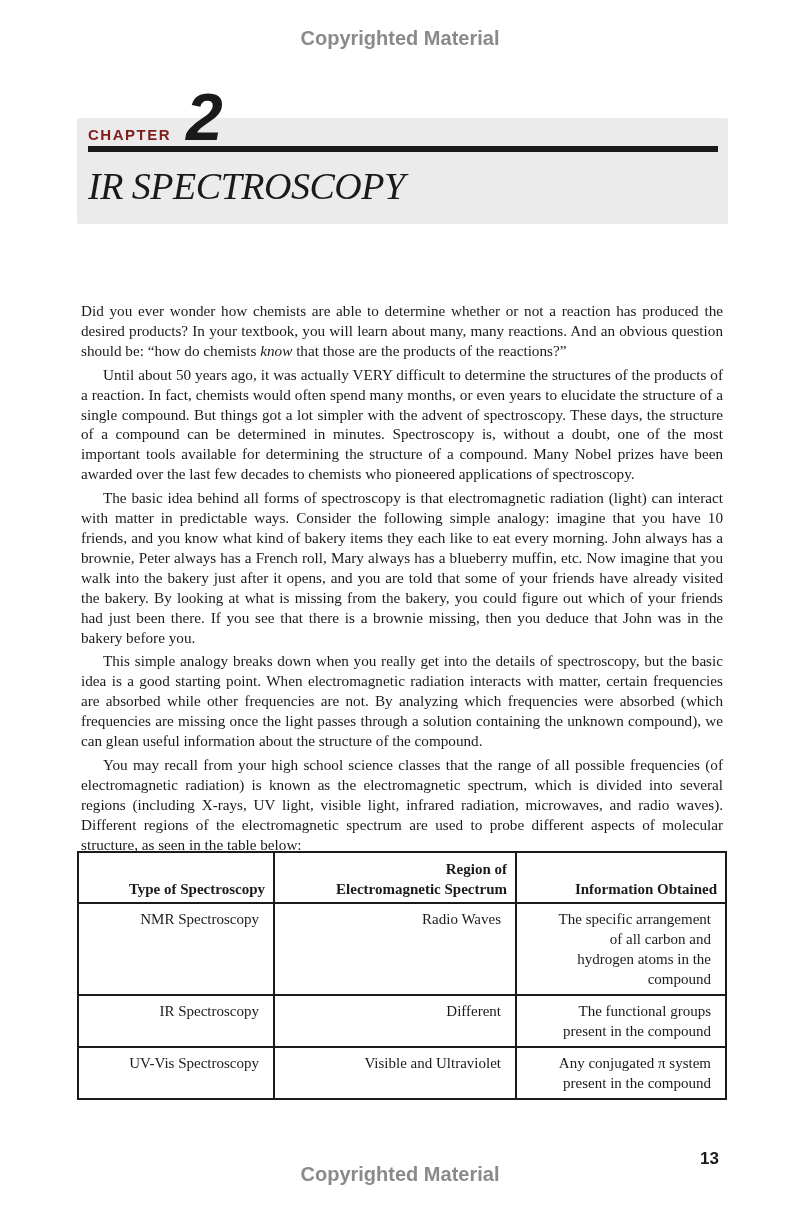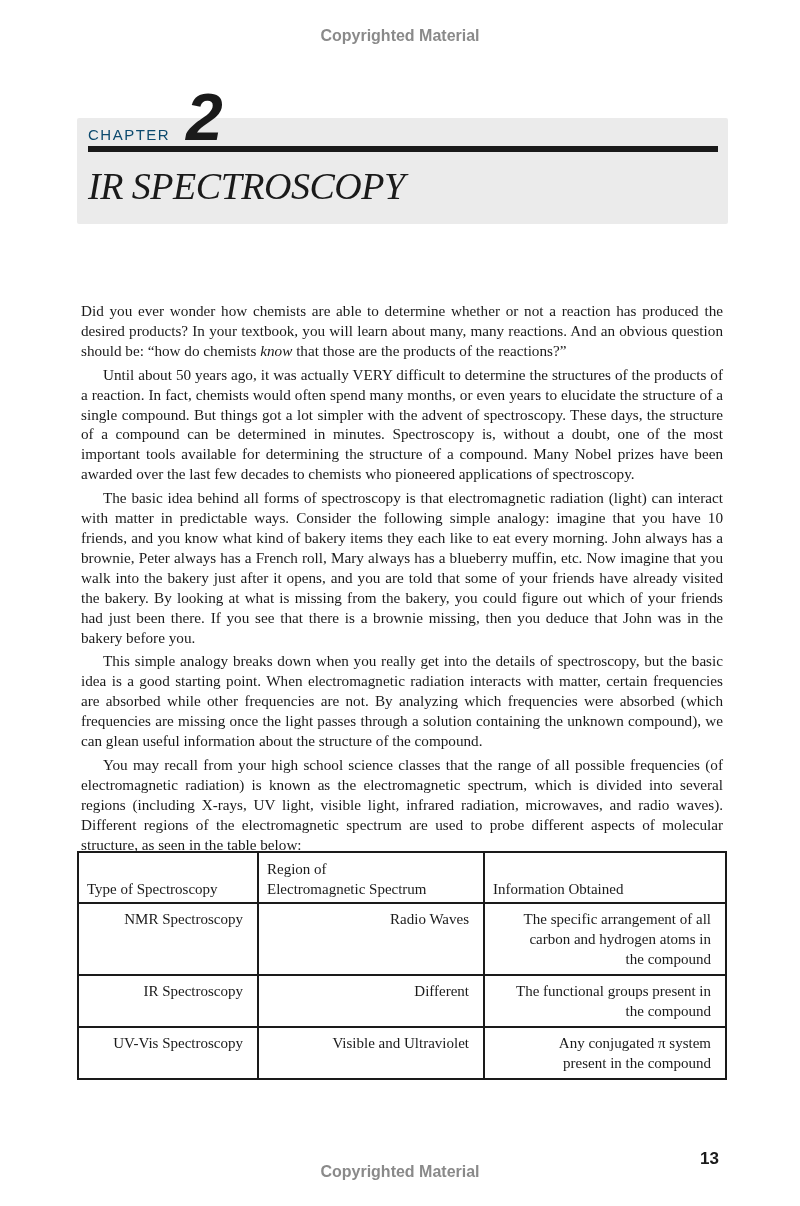--- a/index.html
+++ b/index.html
@@ -1,37 +1,37 @@
 <!DOCTYPE html>
 <html><head>
   <meta charset="utf-8">
   <style>
     html, body { margin: 0; padding: 0; background: #ffffff; }
     body { width: 800px; height: 1206px; position: relative; overflow: hidden; color: #1a1a1a; }
     .watermark { position: absolute; left: 0; width: 800px; text-align: center;
-      font-family: "Liberation Sans", sans-serif; font-weight: bold; font-size: 16px; color: #8a8a8a; }
+      font-family: "Liberation Sans", sans-serif; font-weight: bold; font-size: 20px; color: #8a8a8a; }
     .wm-top { top: 27px; }
     .wm-bottom { top: 1163px; }
     .chapter-box { position: absolute; left: 77px; top: 118px; width: 651px; height: 106px;
       background: #ebebeb; border-radius: 2px; }
     .chapter-label { position: absolute; left: 88px; top: 126px;
-      font-family: "Liberation Sans", sans-serif; font-weight: normal; font-size: 15px; letter-spacing: 1.5px; color: #0c4a6e; }
+      font-family: "Liberation Sans", sans-serif; font-weight: bold; font-size: 15px; letter-spacing: 1.5px; color: #7f1d1d; }
     .chapter-num { position: absolute; left: 186px; top: 82px;
       font-family: "Liberation Sans", sans-serif; font-weight: bold; font-style: italic; font-size: 66px; line-height: 70px; color: #1a1a1a; }
     .chapter-rule { position: absolute; left: 88px; top: 146px; width: 630px; height: 6px; background: #1a1a1a; }
     .chapter-title { position: absolute; left: 88px; top: 164px;
       font-family: "Liberation Serif", serif; font-style: italic; font-size: 38px; color: #1a1a1a; letter-spacing: -0.5px; }
     .body-text { position: absolute; left: 77px; top: 297px; width: 650px;
       font-family: "Liberation Serif", serif; font-size: 15.2px; line-height: 19.9px; text-align: justify; }
     .body-text p { margin: 4px; text-indent: 22px; }
     .body-text p.first { text-indent: 0; }
     table.spec { position: absolute; left: 77px; top: 851px; width: 650px; border-collapse: collapse;
       font-family: "Liberation Serif", serif; font-size: 15px; line-height: 20px; }
     table.spec th, table.spec td { border: 2px solid #1a1a1a; vertical-align: top; }
-    table.spec th { font-weight: normal; vertical-align: bottom; padding: 6px 8px 3px 8px; text-align: left; }
+    table.spec th { font-weight: bold; vertical-align: bottom; padding: 6px 8px 3px 24px; text-align: right; }
     table.spec th.c1 { width: 162px; }
     table.spec th.c2 { width: 208px; }
     table.spec td { padding: 5px 14px 5px 14px; text-align: right; }
     table.spec td.c3 { padding-left: 28px; }
     .hang { display: block; padding-left: 16px; text-indent: -16px; }
     .row1 td { height: 60px; }
     .row2 td { height: 40px; }
     .row3 td { height: 40px; }
     .page-num { position: absolute; left: 700px; top: 1111px;
       font-family: "Liberation Sans", sans-serif; font-weight: bold; font-size: 17px; color: #1a1a1a; margin-top: 38px; }

